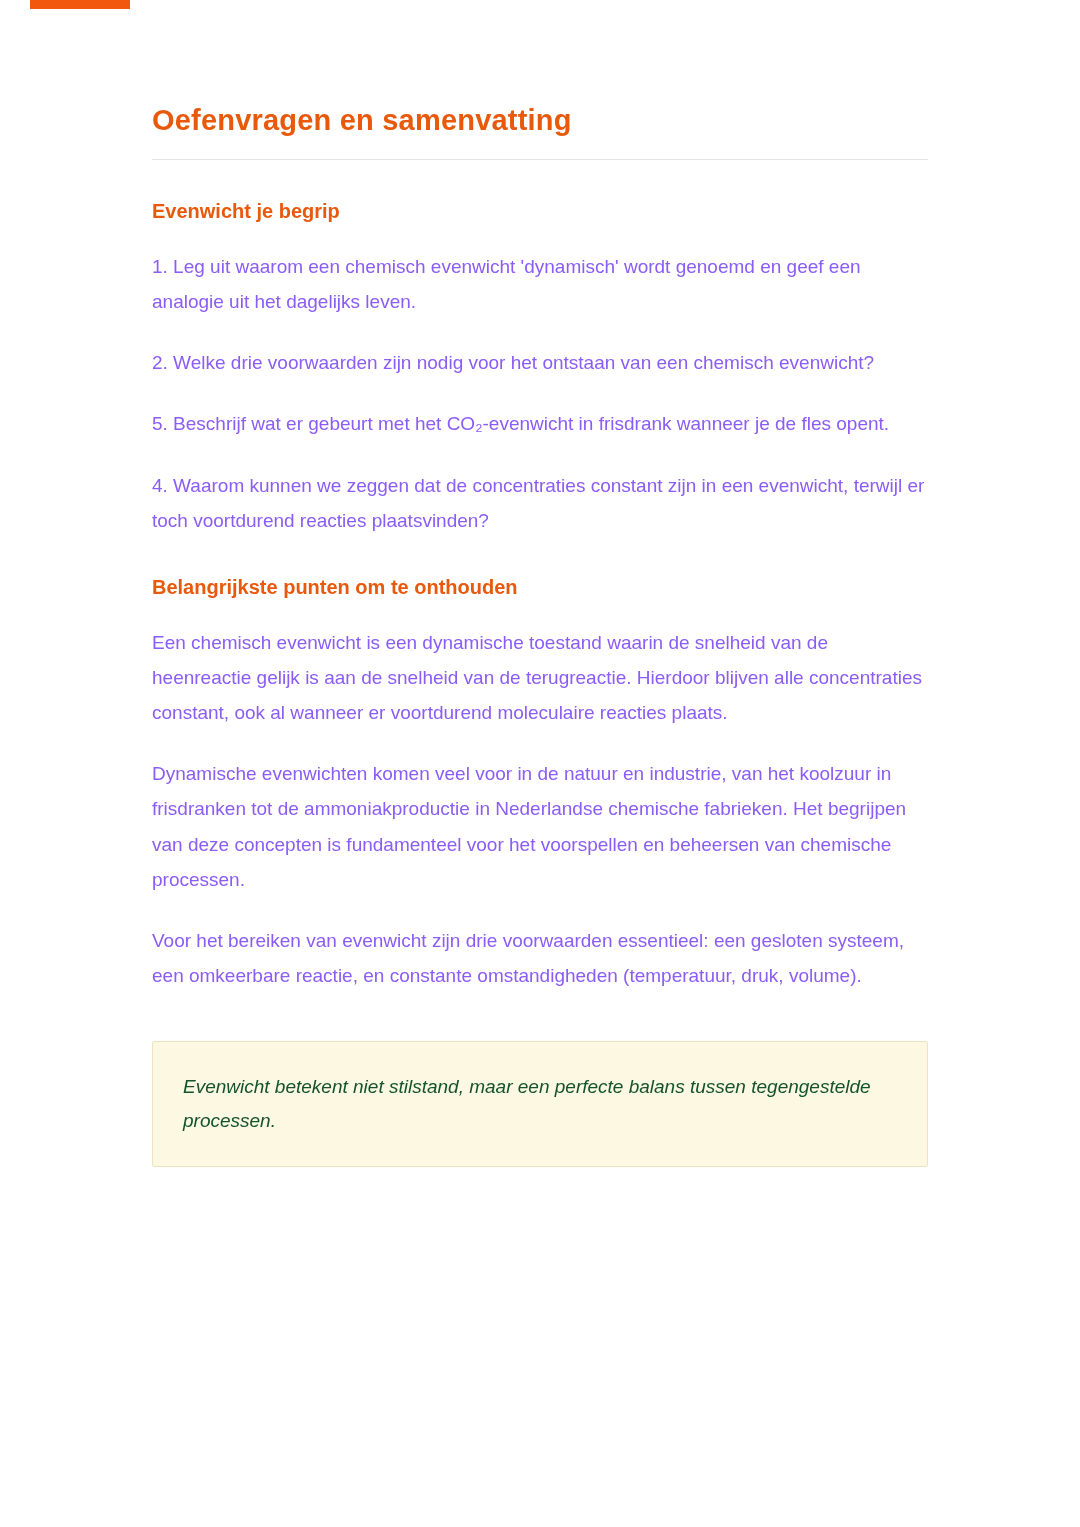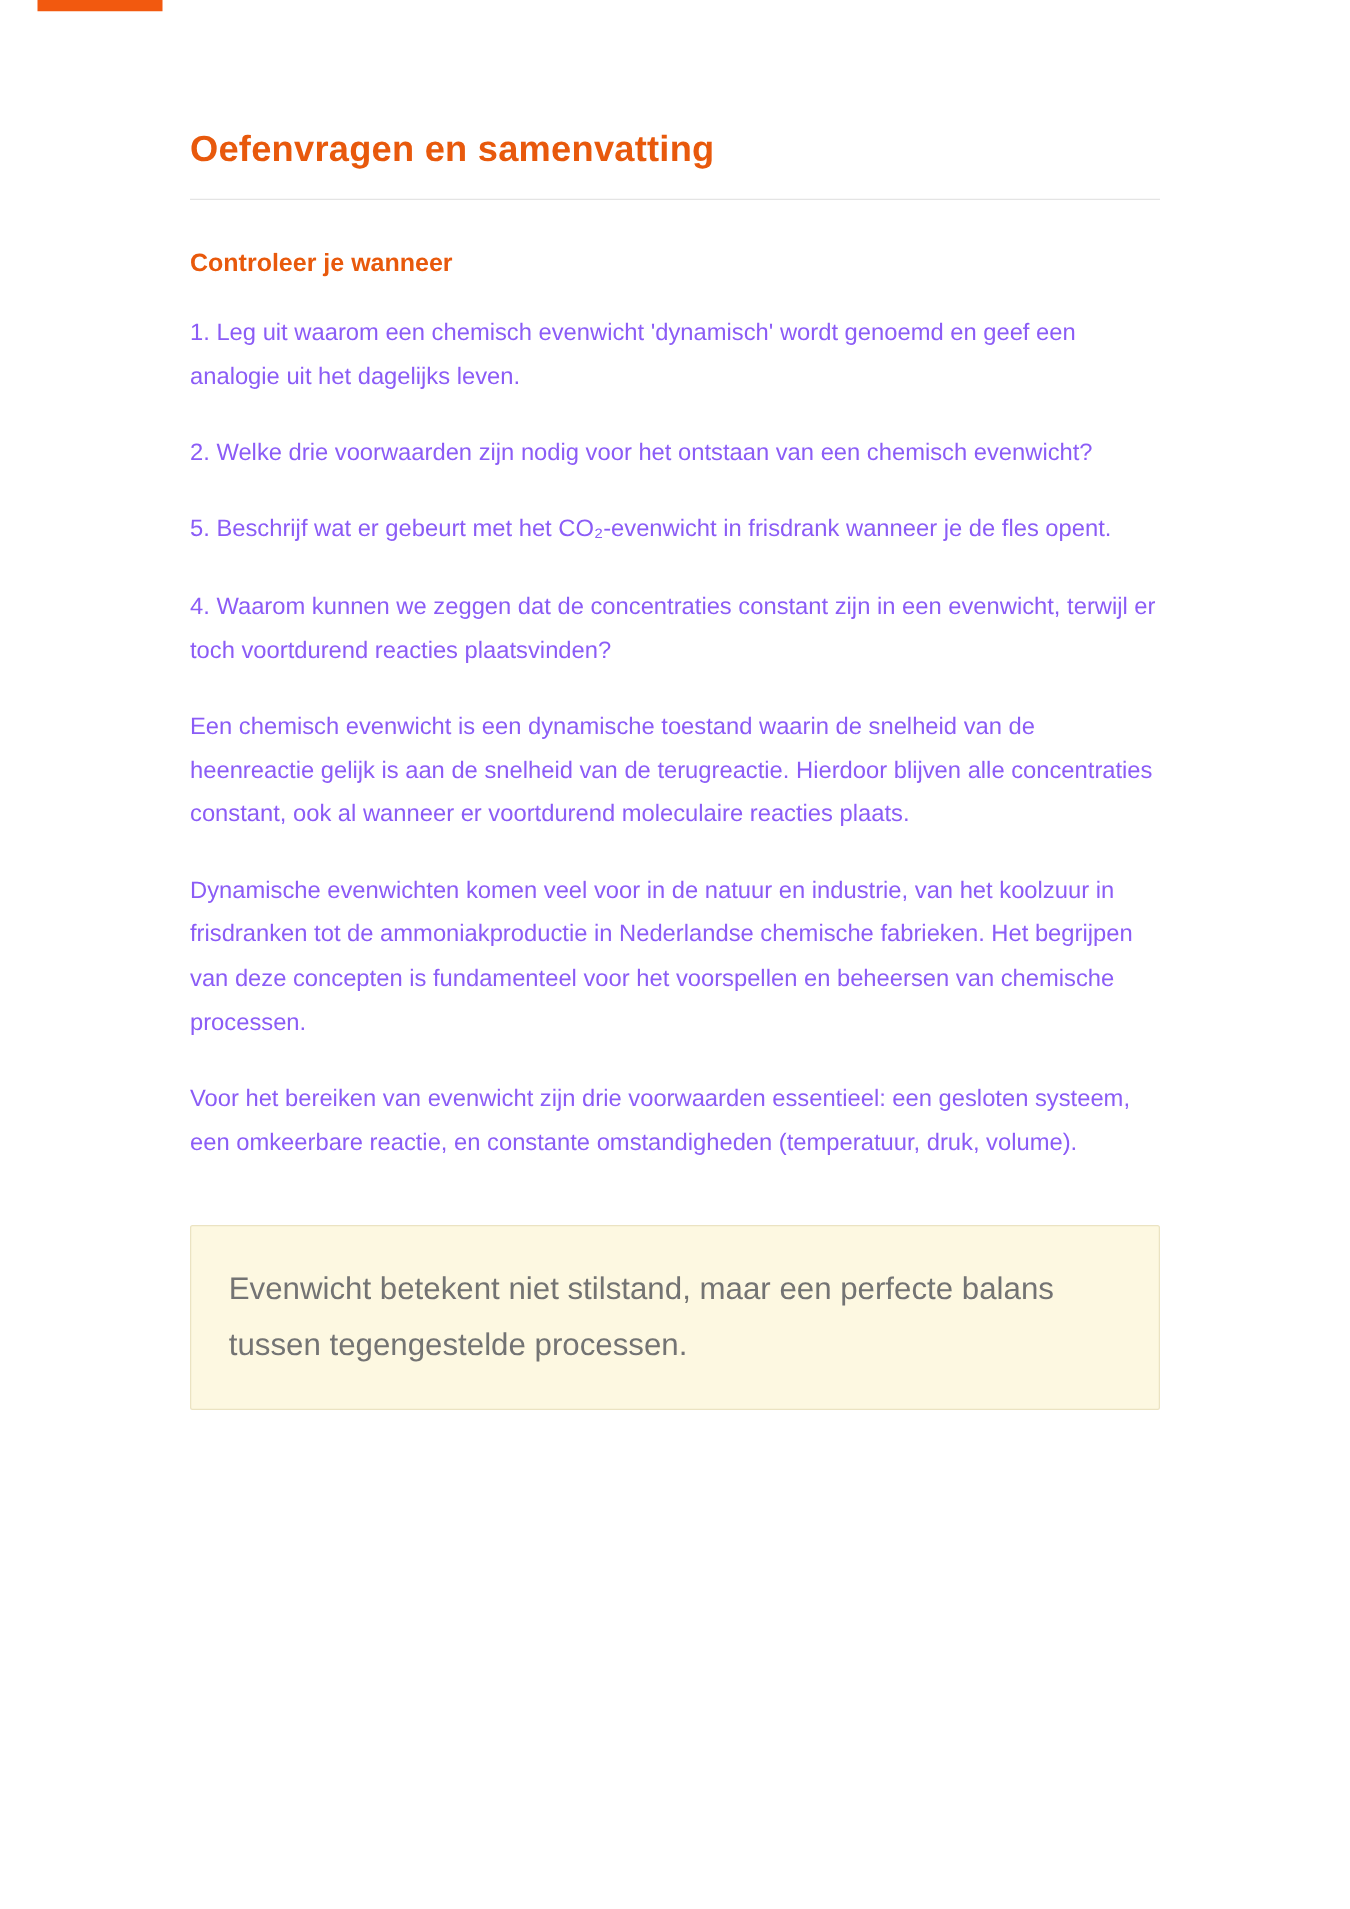--- a/index.html
+++ b/index.html
@@ -48,49 +48,51 @@
     color: #8b5cf6;
   }
   .callout {
     background: #fdf8e1;
     border: 1px solid #ebe3c2;
     border-radius: 2px;
     margin-top: 48px;
     padding: 28px 30px;
   }
   .callout p {
-    font-size: 25px;
+    font-size: 19px;
     line-height: 1.8;
     margin: 0;
-    color: #737373;
+    color: #14532d;
+    font-style: italic;
   }
 </style>
 </head>
 <body>
 
 <div class="page">
 
   <div class="top-strip"></div>
 
   <div class="content">
 
     <h1 class="page-title">Oefenvragen en samenvatting</h1>
 
     <hr class="title-divider">
 
-    <h2 class="section-heading">Controleer je wanneer</h2>
+    <h2 class="section-heading">Evenwicht je begrip</h2>
 
     <p class="body-paragraph">1. Leg uit waarom een chemisch evenwicht 'dynamisch' wordt genoemd en geef een analogie uit het dagelijks leven.</p>
 
     <p class="body-paragraph">2. Welke drie voorwaarden zijn nodig voor het ontstaan van een chemisch evenwicht?</p>
 
     <p class="body-paragraph">5. Beschrijf wat er gebeurt met het CO₂-evenwicht in frisdrank wanneer je de fles opent.</p>
 
     <p class="body-paragraph">4. Waarom kunnen we zeggen dat de concentraties constant zijn in een evenwicht, terwijl er toch voortdurend reacties plaatsvinden?</p>
 
+    <h2 class="section-heading">Belangrijkste punten om te onthouden</h2>
 
     <p class="body-paragraph">Een chemisch evenwicht is een dynamische toestand waarin de snelheid van de heenreactie gelijk is aan de snelheid van de terugreactie. Hierdoor blijven alle concentraties constant, ook al wanneer er voortdurend moleculaire reacties plaats.</p>
 
     <p class="body-paragraph">Dynamische evenwichten komen veel voor in de natuur en industrie, van het koolzuur in frisdranken tot de ammoniakproductie in Nederlandse chemische fabrieken. Het begrijpen van deze concepten is fundamenteel voor het voorspellen en beheersen van chemische processen.</p>
 
     <p class="body-paragraph">Voor het bereiken van evenwicht zijn drie voorwaarden essentieel: een gesloten systeem, een omkeerbare reactie, en constante omstandigheden (temperatuur, druk, volume).</p>
 
     <div class="callout">
       <p>Evenwicht betekent niet stilstand, maar een perfecte balans tussen tegengestelde processen.</p>
     </div>

